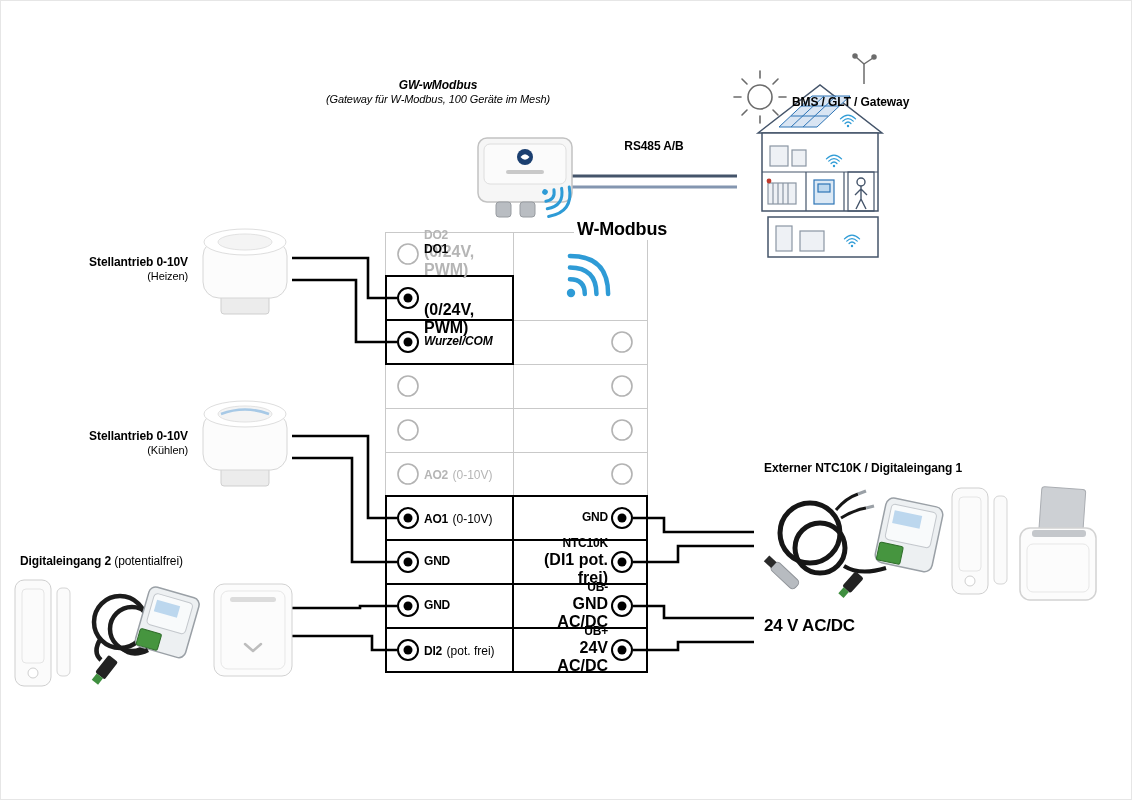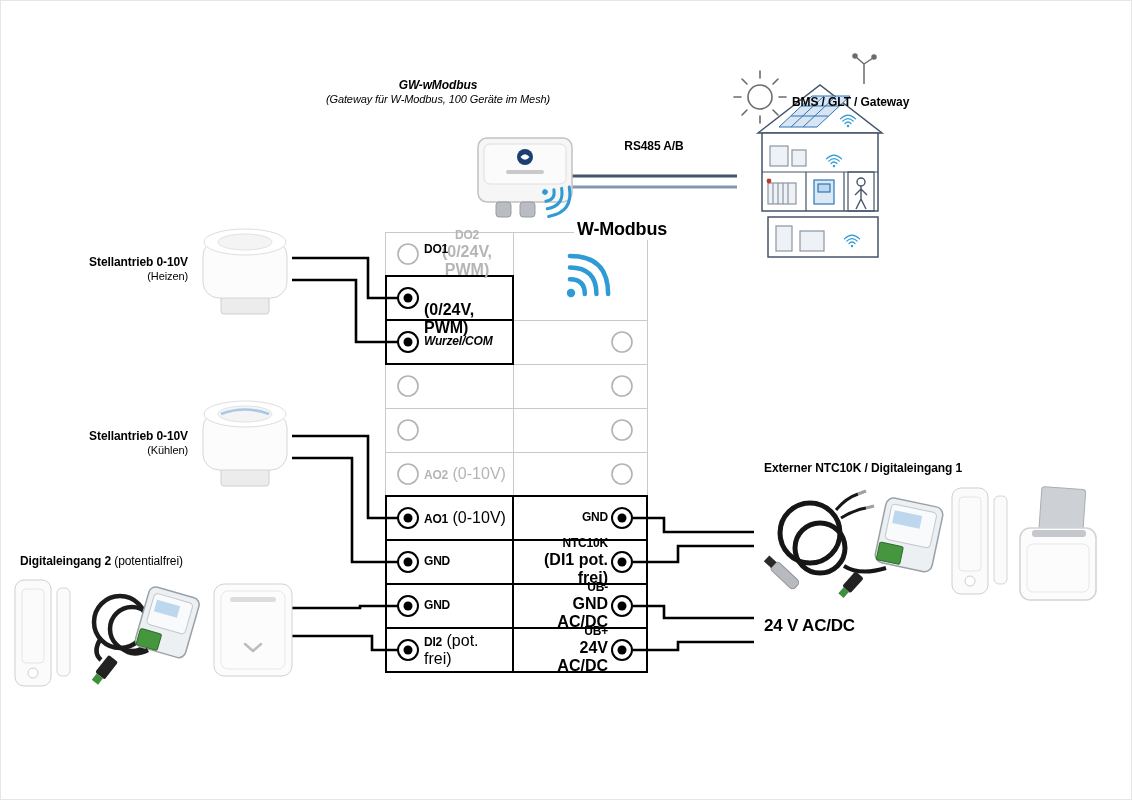--- a/index.html
+++ b/index.html
@@ -33,21 +33,21 @@
 
   .cell {
     position: absolute; height: 44px;
     display: flex; flex-direction: column; justify-content: center;
     line-height: 1.15;
   }
   .cell.lcol { left: 424px; width: 86px; }
   .cell.rcol { left: 514px; width: 94px; text-align: right; align-items: flex-end; }
   .cell .main { font-weight: bold; font-size: 12px; letter-spacing: -0.2px; }
   .cell .sline { font-weight: bold; font-size: 16px; }
-  .cell .paren { font-weight: normal; font-size: 16px; margin-top: 20px; }
+  .cell .paren { font-weight: normal; font-size: 12px; margin-top: 20px; }
   .inactive { color: #b5b5b5; }
 </style>
 </head>
 <body>
 
 <svg class="overlay" width="1132" height="800" viewBox="0 0 1132 800" xmlns="http://www.w3.org/2000/svg" xmlns:xlink="http://www.w3.org/1999/xlink">
   <defs>
     <g id="wifi">
       <circle cx="0" cy="0" r="2.8" fill="currentColor" stroke="none"></circle>
       <path d="M -7 -6 Q 0 -13 7 -6" fill="none" stroke="currentColor" stroke-width="3" stroke-linecap="round"></path>
@@ -319,21 +319,21 @@
 
 <div class="caption" style="left:20px; top:554px;">
   <span>Digitaleingang 2</span>
   <span class="n">(potentialfrei)</span>
 </div>
 
 <div class="caption" style="left:764px; top:461px;">Externer NTC10K / Digitaleingang 1</div>
 
 <div class="power">24 V AC/DC</div>
 
-<div class="cell lcol inactive" style="top:232px;text-align:center;">
+<div class="cell lcol inactive" style="top:232px;">
   <div class="main">DO2</div>
   <div class="sline">(0/24V, PWM)</div>
 </div>
 <div class="cell lcol" style="top:268px;gap:44px;">
   <div class="main">DO1</div>
   <div class="sline">(0/24V, PWM)</div>
 </div>
 <div class="cell lcol" style="top:320px;font-style:italic;">
   <div class="main">Wurzel/COM</div>
 </div>

